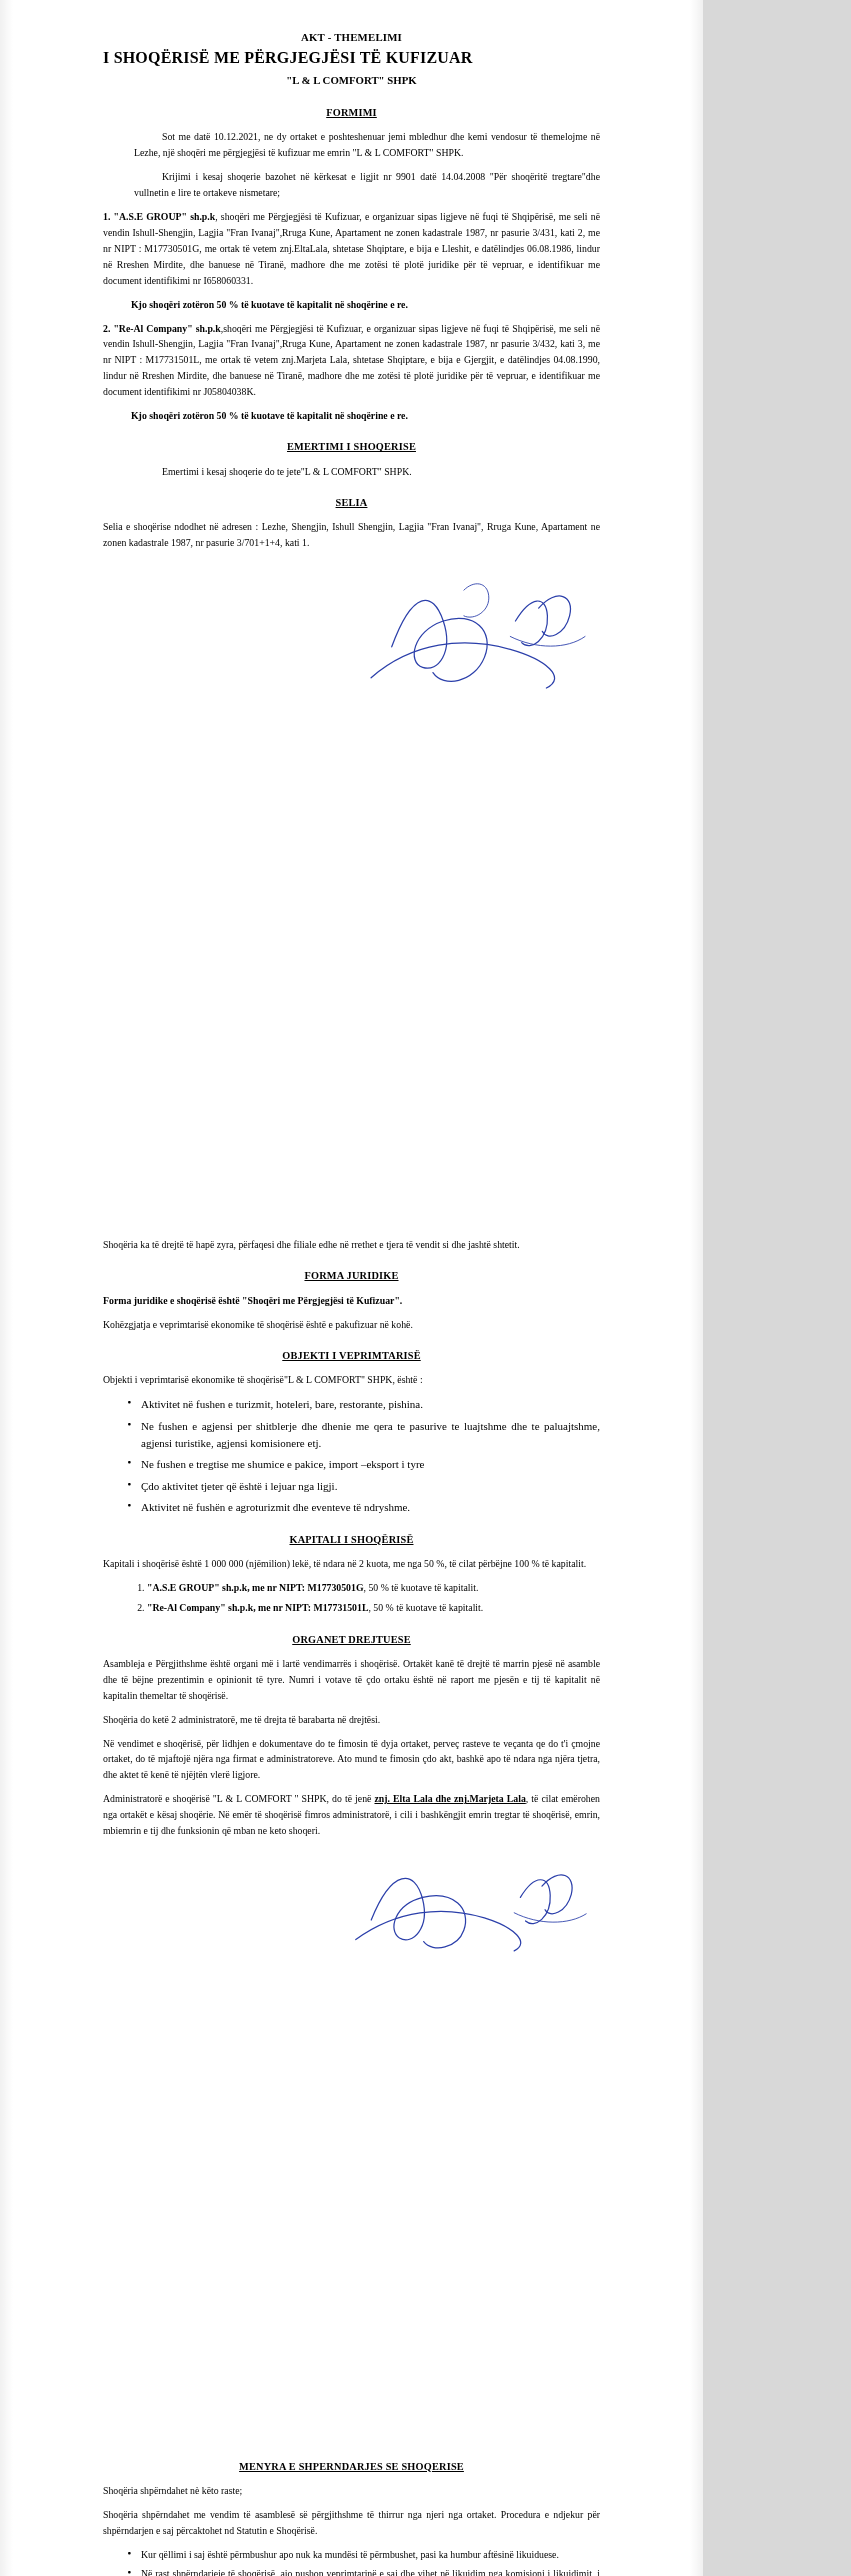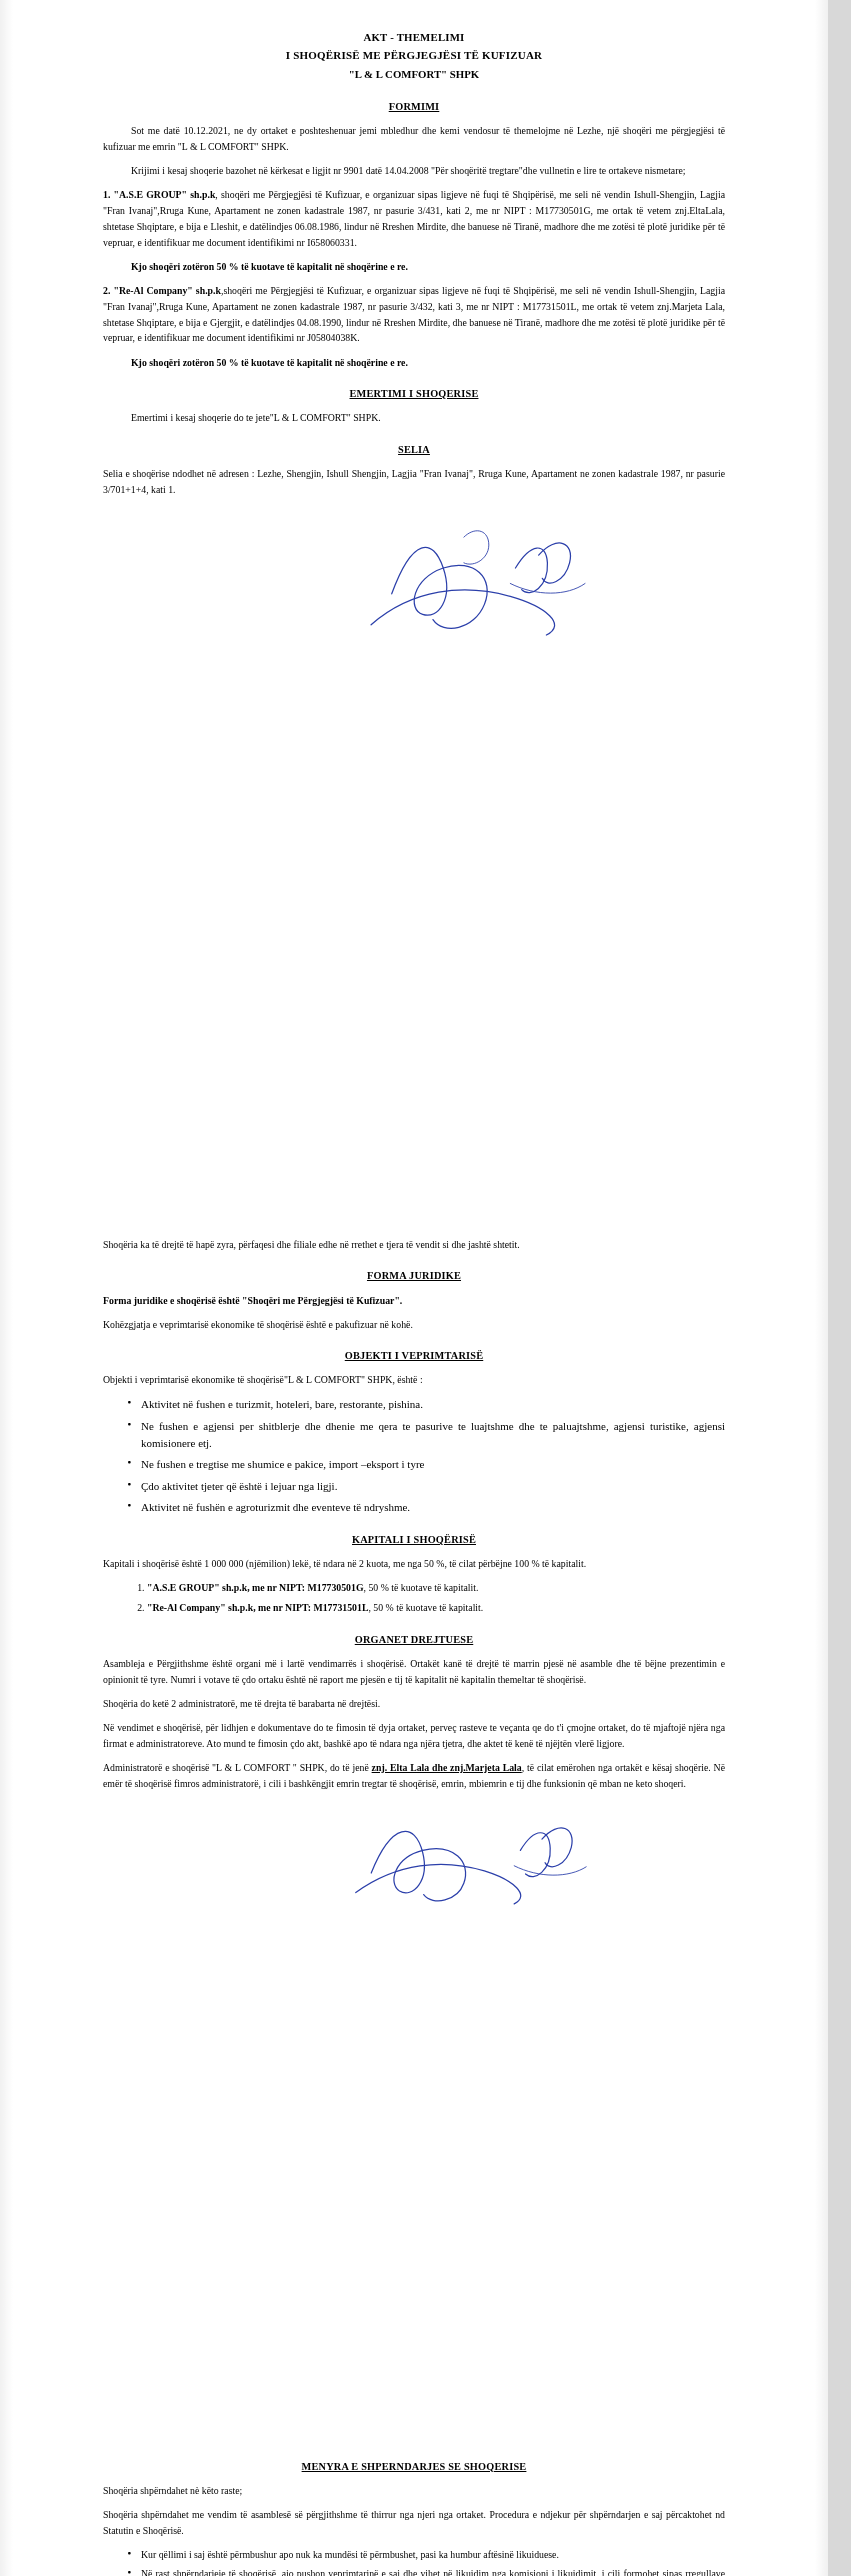--- a/index.html
+++ b/index.html
@@ -8,41 +8,41 @@
     background: #d8d8d8;
     font-family: "Liberation Serif", serif;
   }
   .page-stack {
     width: 852px;
     margin: 0 auto;
     background: #d8d8d8;
   }
   .sheet {
     background: #ffffff;
-    width: 828px;
+    width: 703px;
     box-sizing: border-box;
     position: relative;
     padding: 31px 103px 31px 103px;
   }
   .sheet.p1 { height: 1206px; }
   .sheet.p2 { height: 1206px; }
   .sheet.p3 { height: 1202px; }
   .gap { height: 0px; background: #d8d8d8; }
 
   .doc-title {
     text-align: center;
     font-weight: bold;
     font-size: 10.8px;
     letter-spacing: 0.2px;
     margin: 0 0 6.2px 0;
   }
   .doc-title2 {
-    text-align: center;
-    font-weight: bold;
-    font-size: 11px;
+    text-align: left;
+    font-weight: bold;
+    font-size: 16px;
     letter-spacing: 0.2px;
     margin: 0 0 7.2px 0;
   }
   .doc-title3 {
     text-align: center;
     font-weight: bold;
     font-size: 10.8px;
     margin: 0 0 20.6px 0;
   }
   .section-head {
@@ -52,21 +52,21 @@
     text-decoration: underline;
     margin: 17.5px 0 11.3px 0;
     letter-spacing: 0.2px;
   }
   p {
     font-size: 9.8px;
     line-height: 1.62;
     text-align: justify;
     margin: 0 0 8.2px 0;
   }
-  p.indent { text-indent: 28px; }
+  p.indent { text-indent: 28px; margin-left: 31px; }
   .b { font-weight: bold; }
   .bu { font-weight: bold; text-decoration: underline; }
   ul.bullets {
     margin: 3.1px 0 7.2px 0;
     padding-left: 38px;
     list-style: none;
   }
   ul.bullets > li {
     font-size: 11px;
     line-height: 1.6;

